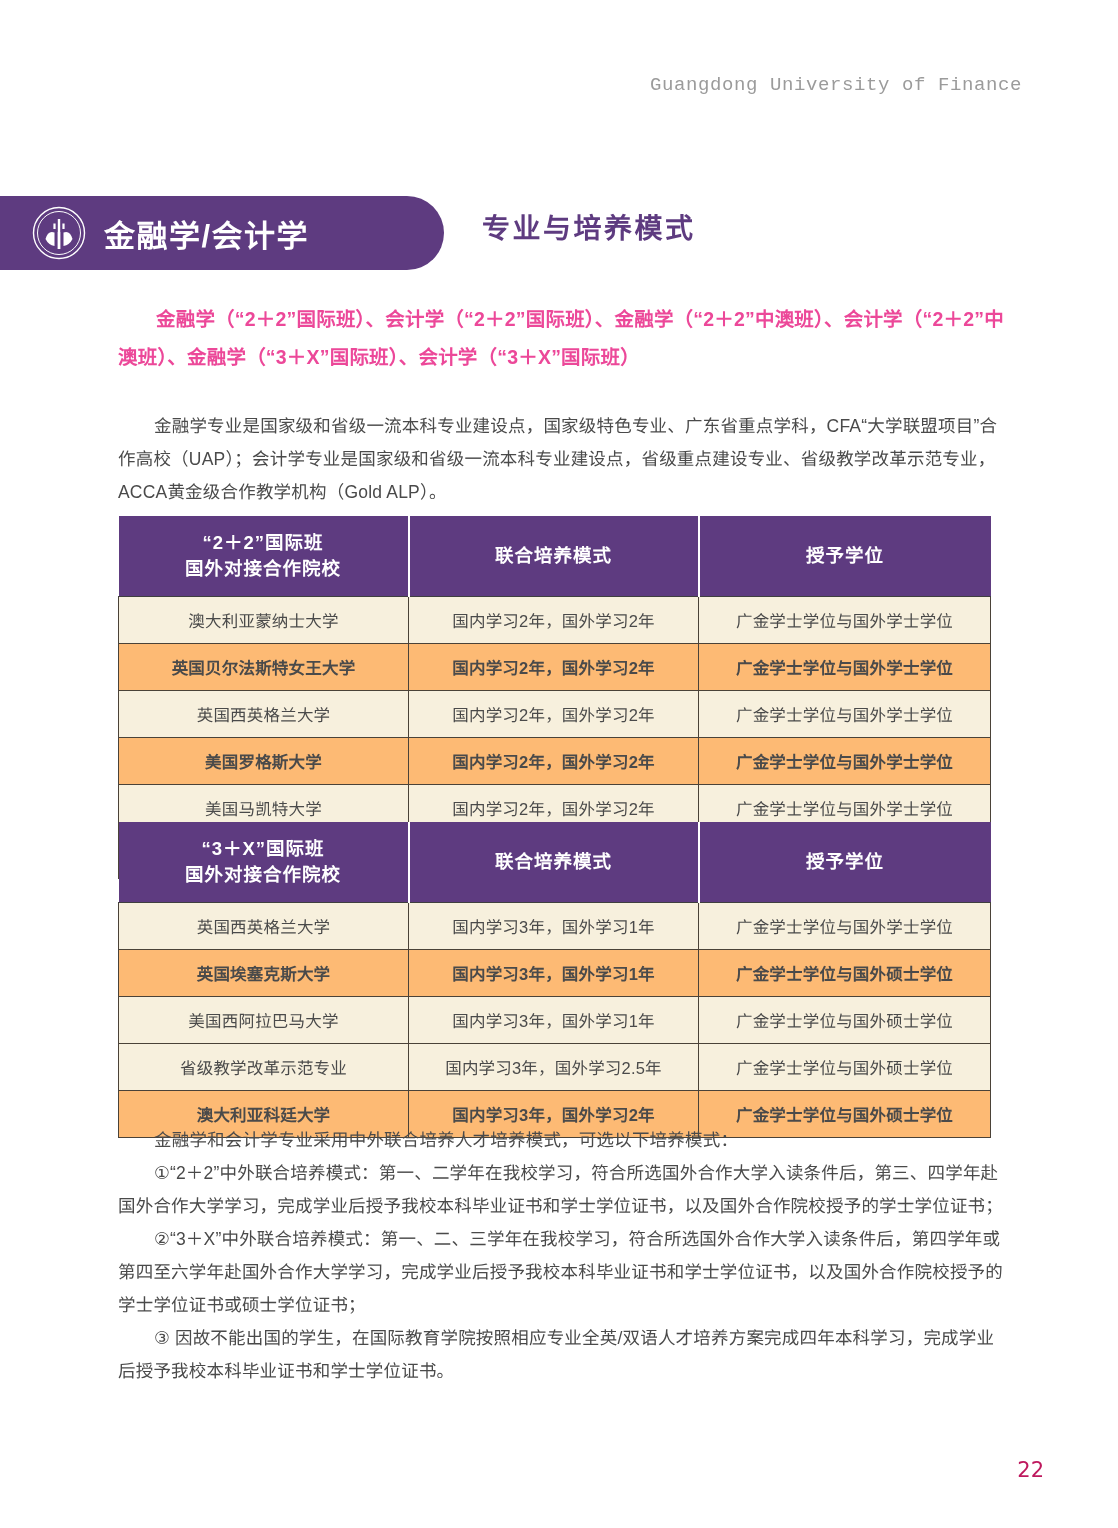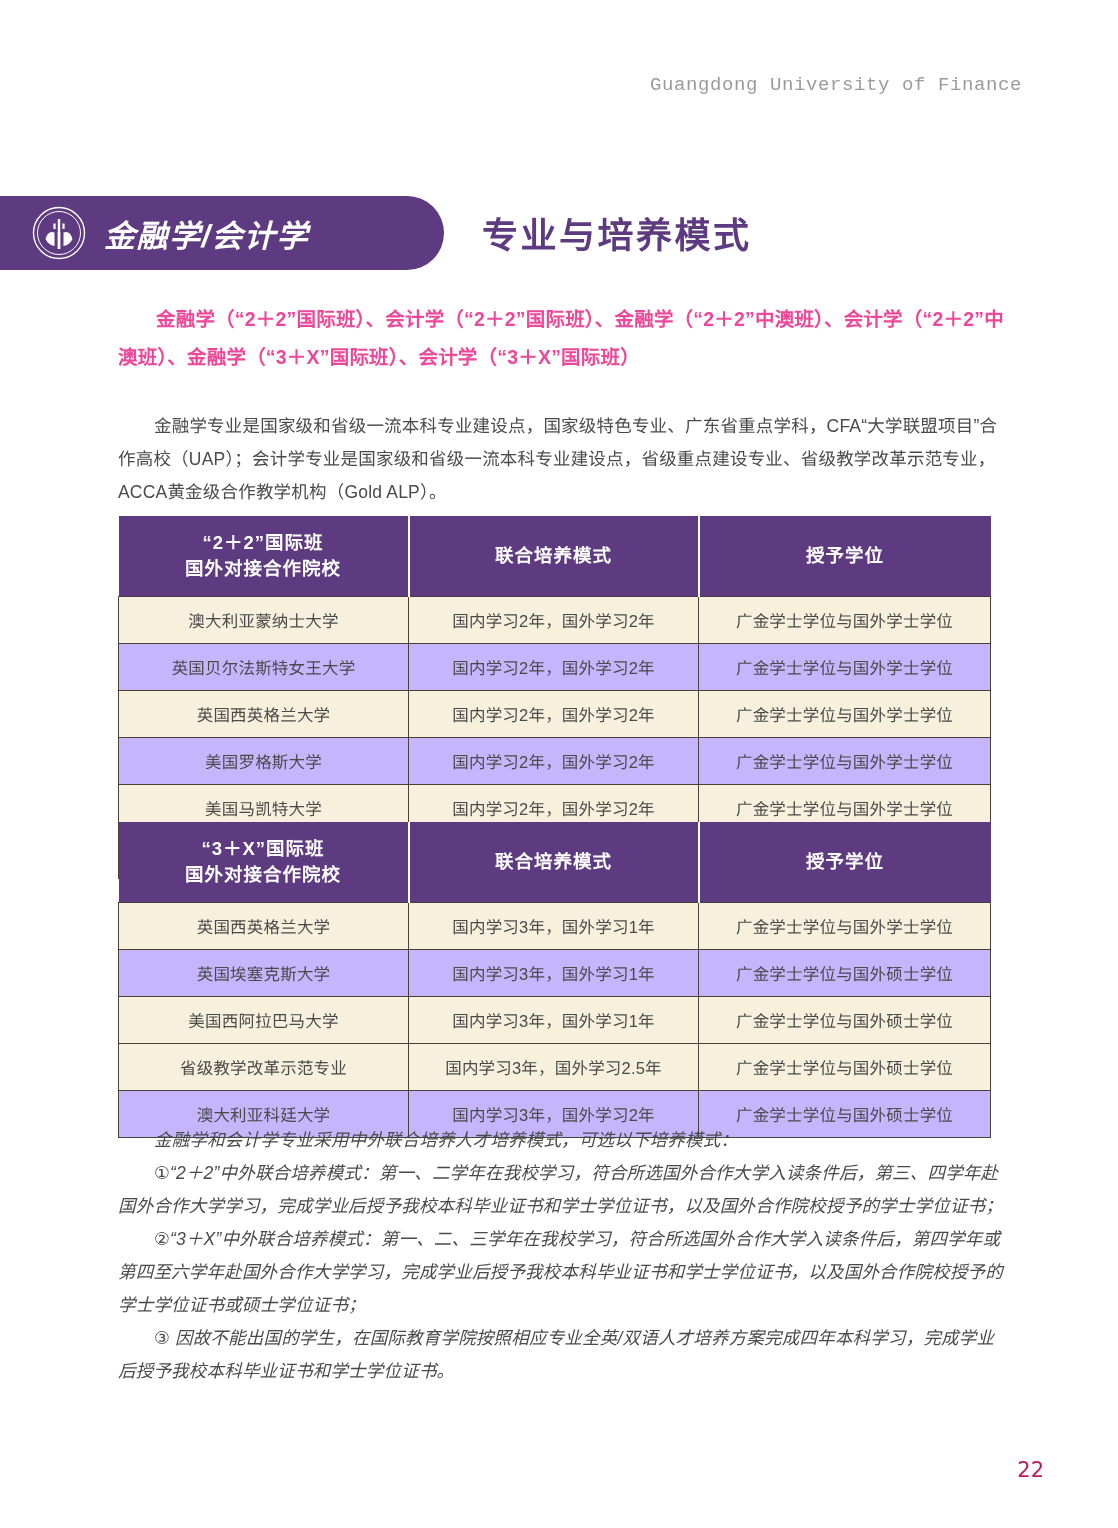--- a/index.html
+++ b/index.html
@@ -55,27 +55,26 @@
     height: 54px;
     flex: 0 0 54px;
     margin-right: 18px;
   }
   .badge-label {
     color: #ffffff;
     font-size: 31px;
     font-weight: bold;
     letter-spacing: 1.5px;
     white-space: nowrap;
-    font-style: italic;
   }
   .section-title {
     position: absolute;
     left: 482px;
     top: 10px;
-    font-size: 36px;
+    font-size: 28px;
     font-weight: bold;
     color: #5e3b80;
     letter-spacing: 2.5px;
     white-space: nowrap;
   }
 
   
   .content {
     position: absolute;
     left: 118px;
@@ -133,40 +132,39 @@
     font-size: 16.5px;
     color: #4a4a4a;
     text-align: center;
     height: 34px;
     padding: 6px 6px;
     border: 1px solid #4a4238;
     letter-spacing: .2px;
     white-space: nowrap;
   }
   .mode-table tbody tr.odd td  { background: #f7f0dd; }
-  .mode-table tbody tr.even td { background: #c4b5fd; }
+  .mode-table tbody tr.even td { background: #fdba74; font-weight: bold; }
 
   .table-block-1 { position: absolute; left: 118px; top: 516px; }
   .table-block-2 { position: absolute; left: 118px; top: 822px; }
 
   
   .notes {
     position: absolute;
     left: 118px;
     top: 1124px;
     width: 890px;
   }
   .notes p {
     margin: 0;
     font-size: 17.5px;
     color: #4a4a4a;
     line-height: 33px;
     text-indent: 36px;
     letter-spacing: .2px;
-    font-style: italic;
   }
 
   
   .page-number {
     position: absolute;
     right: 74px;
     bottom: 46px;
     font-size: 21px;
     color: #be185d;
     font-family: "DejaVu Sans", "Liberation Sans", sans-serif;

